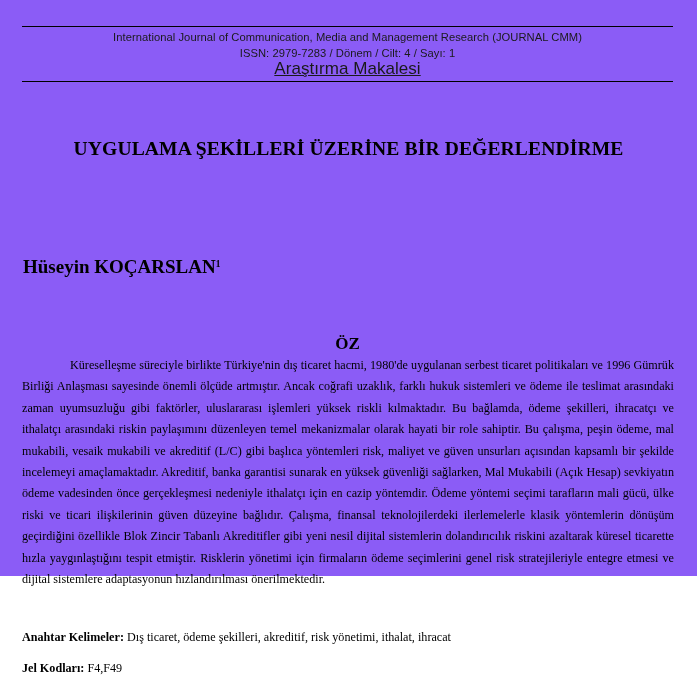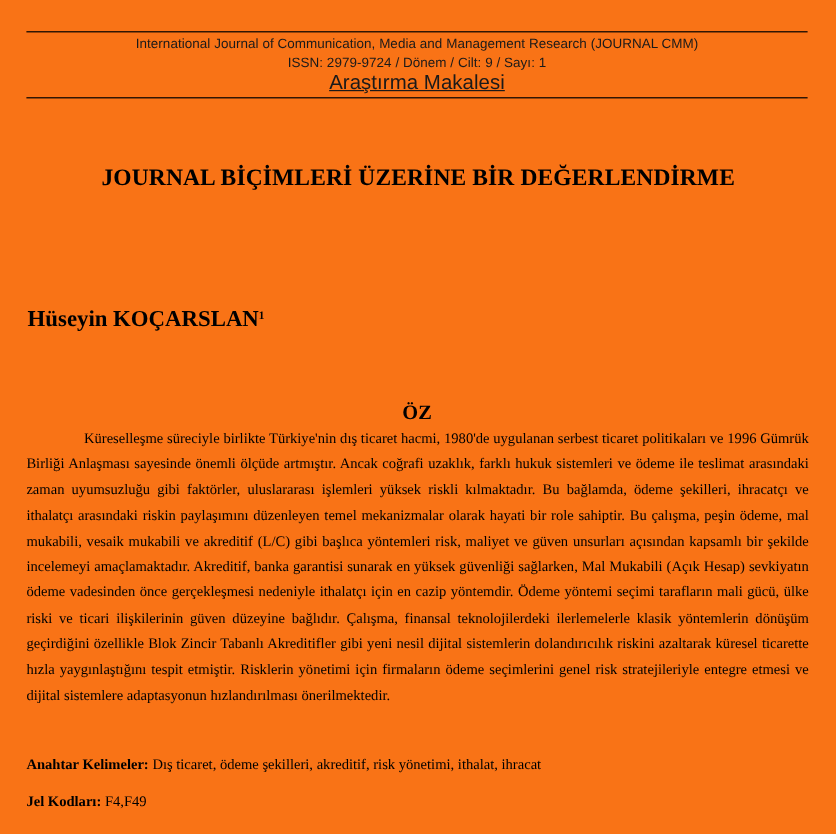--- a/index.html
+++ b/index.html
@@ -10,22 +10,22 @@
   body {
     width: 697px;
     height: 696px;
     overflow: hidden;
     font-family: "Liberation Serif", "DejaVu Serif", serif;
     color: #000000;
   }
   .page {
     position: relative;
     width: 697px;
-    height: 695px;
-    background: #f97316;
+    height: 576px;
+    background: #8b5cf6;
     box-sizing: border-box;
   }
 
   
   .journal-header {
     position: absolute;
     left: 22px;
     top: 26px;
     width: 651px;
     border-top: 1.4px solid #000;
@@ -139,26 +139,26 @@
   }
   .inline-value { font-weight: normal; }
 </style>
 </head>
 <body>
 
 <div class="page">
 
   <div class="journal-header">
     <div class="journal-line l1">International Journal of Communication, Media and Management Research (JOURNAL CMM)</div>
-    <div class="journal-line l2">ISSN: 2979-9724  / Dönem / Cilt: 9 / Sayı: 1</div>
+    <div class="journal-line l2">ISSN: 2979-7283  / Dönem / Cilt: 4 / Sayı: 1</div>
     <div class="journal-line l3">Araştırma Makalesi</div>
   </div>
 
   <div class="title-block">
-    <div class="paper-title">JOURNAL BİÇİMLERİ ÜZERİNE BİR DEĞERLENDİRME</div>
+    <div class="paper-title">UYGULAMA ŞEKİLLERİ ÜZERİNE BİR DEĞERLENDİRME</div>
   </div>
 
   <div class="author-block">
     <span class="author-name">Hüseyin KOÇARSLAN</span><span class="author-sup">1</span>
   </div>
 
   <div class="abstract-heading">ÖZ</div>
 
   <div class="abstract-body">Küreselleşme süreciyle birlikte Türkiye'nin dış ticaret hacmi, 1980'de uygulanan serbest ticaret politikaları ve 1996 Gümrük Birliği Anlaşması sayesinde önemli ölçüde artmıştır. Ancak coğrafi uzaklık, farklı hukuk sistemleri ve ödeme ile teslimat arasındaki zaman uyumsuzluğu gibi faktörler, uluslararası işlemleri yüksek riskli kılmaktadır. Bu bağlamda, ödeme şekilleri, ihracatçı ve ithalatçı arasındaki riskin paylaşımını düzenleyen temel mekanizmalar olarak hayati bir role sahiptir. Bu çalışma, peşin ödeme, mal mukabili, vesaik mukabili ve akreditif (L/C) gibi başlıca yöntemleri risk, maliyet ve güven unsurları açısından kapsamlı bir şekilde incelemeyi amaçlamaktadır. Akreditif, banka garantisi sunarak en yüksek güvenliği sağlarken, Mal Mukabili (Açık Hesap) sevkiyatın ödeme vadesinden önce gerçekleşmesi nedeniyle ithalatçı için en cazip yöntemdir. Ödeme yöntemi seçimi tarafların mali gücü, ülke riski ve ticari ilişkilerinin güven düzeyine bağlıdır. Çalışma, finansal teknolojilerdeki ilerlemelerle klasik yöntemlerin dönüşüm geçirdiğini özellikle Blok Zincir Tabanlı Akreditifler gibi yeni nesil dijital sistemlerin dolandırıcılık riskini azaltarak küresel ticarette hızla yaygınlaştığını tespit etmiştir. Risklerin yönetimi için firmaların ödeme seçimlerini genel risk stratejileriyle entegre etmesi ve dijital sistemlere adaptasyonun hızlandırılması önerilmektedir.</div>
 

